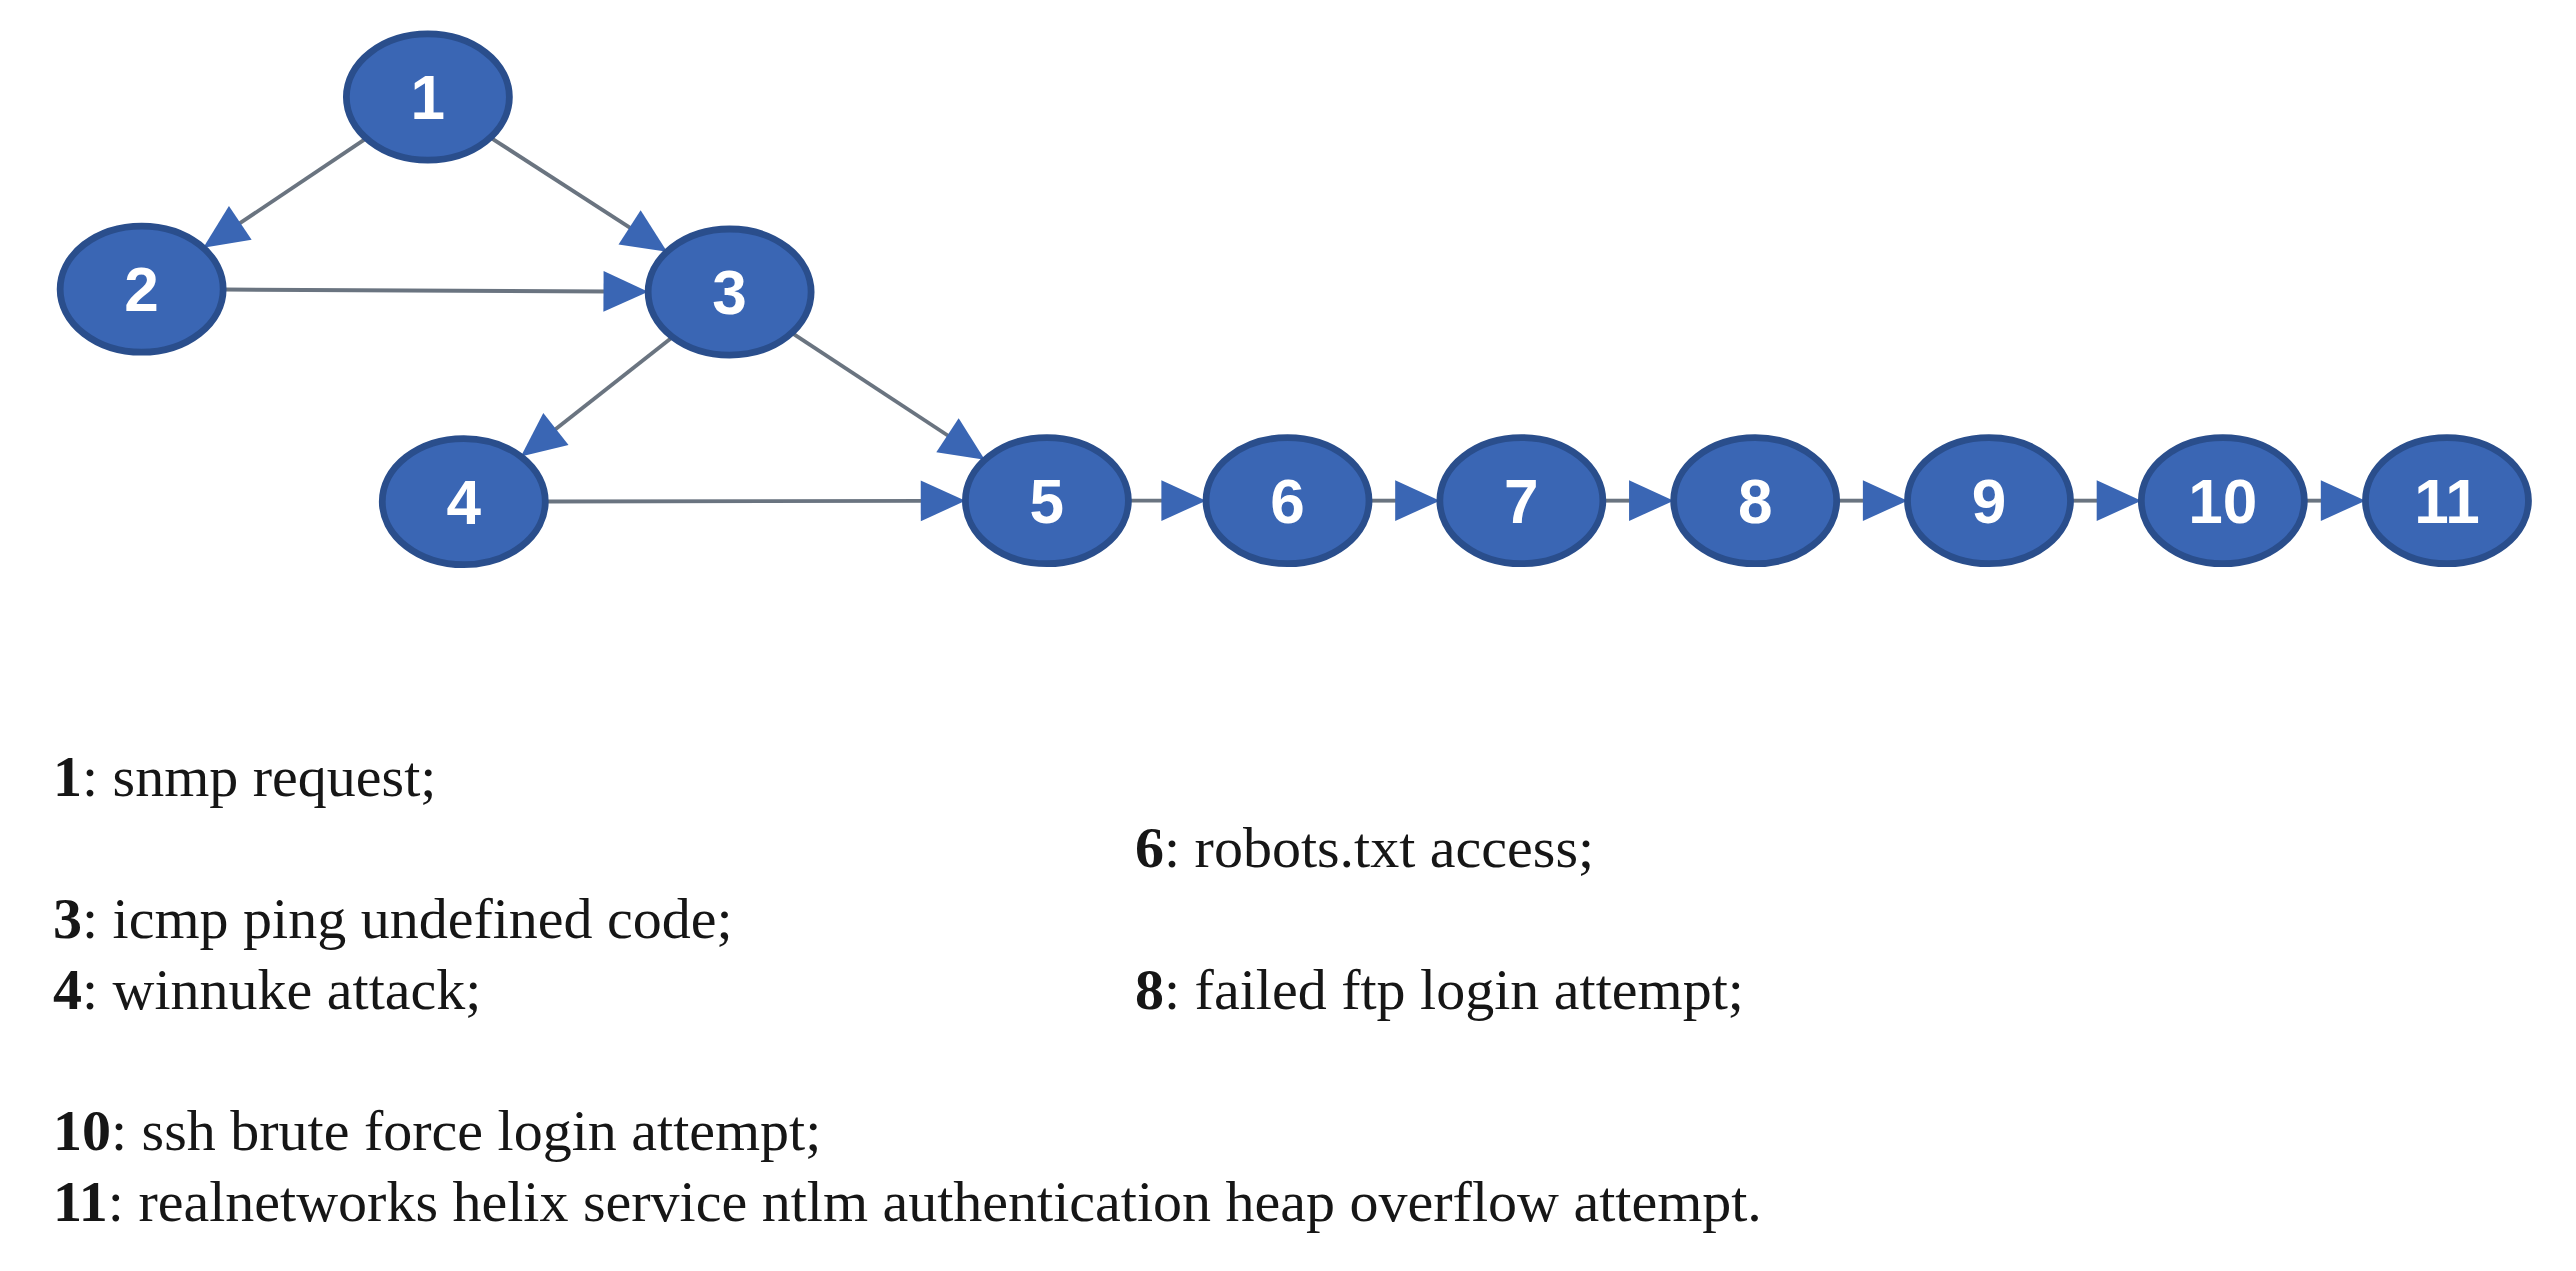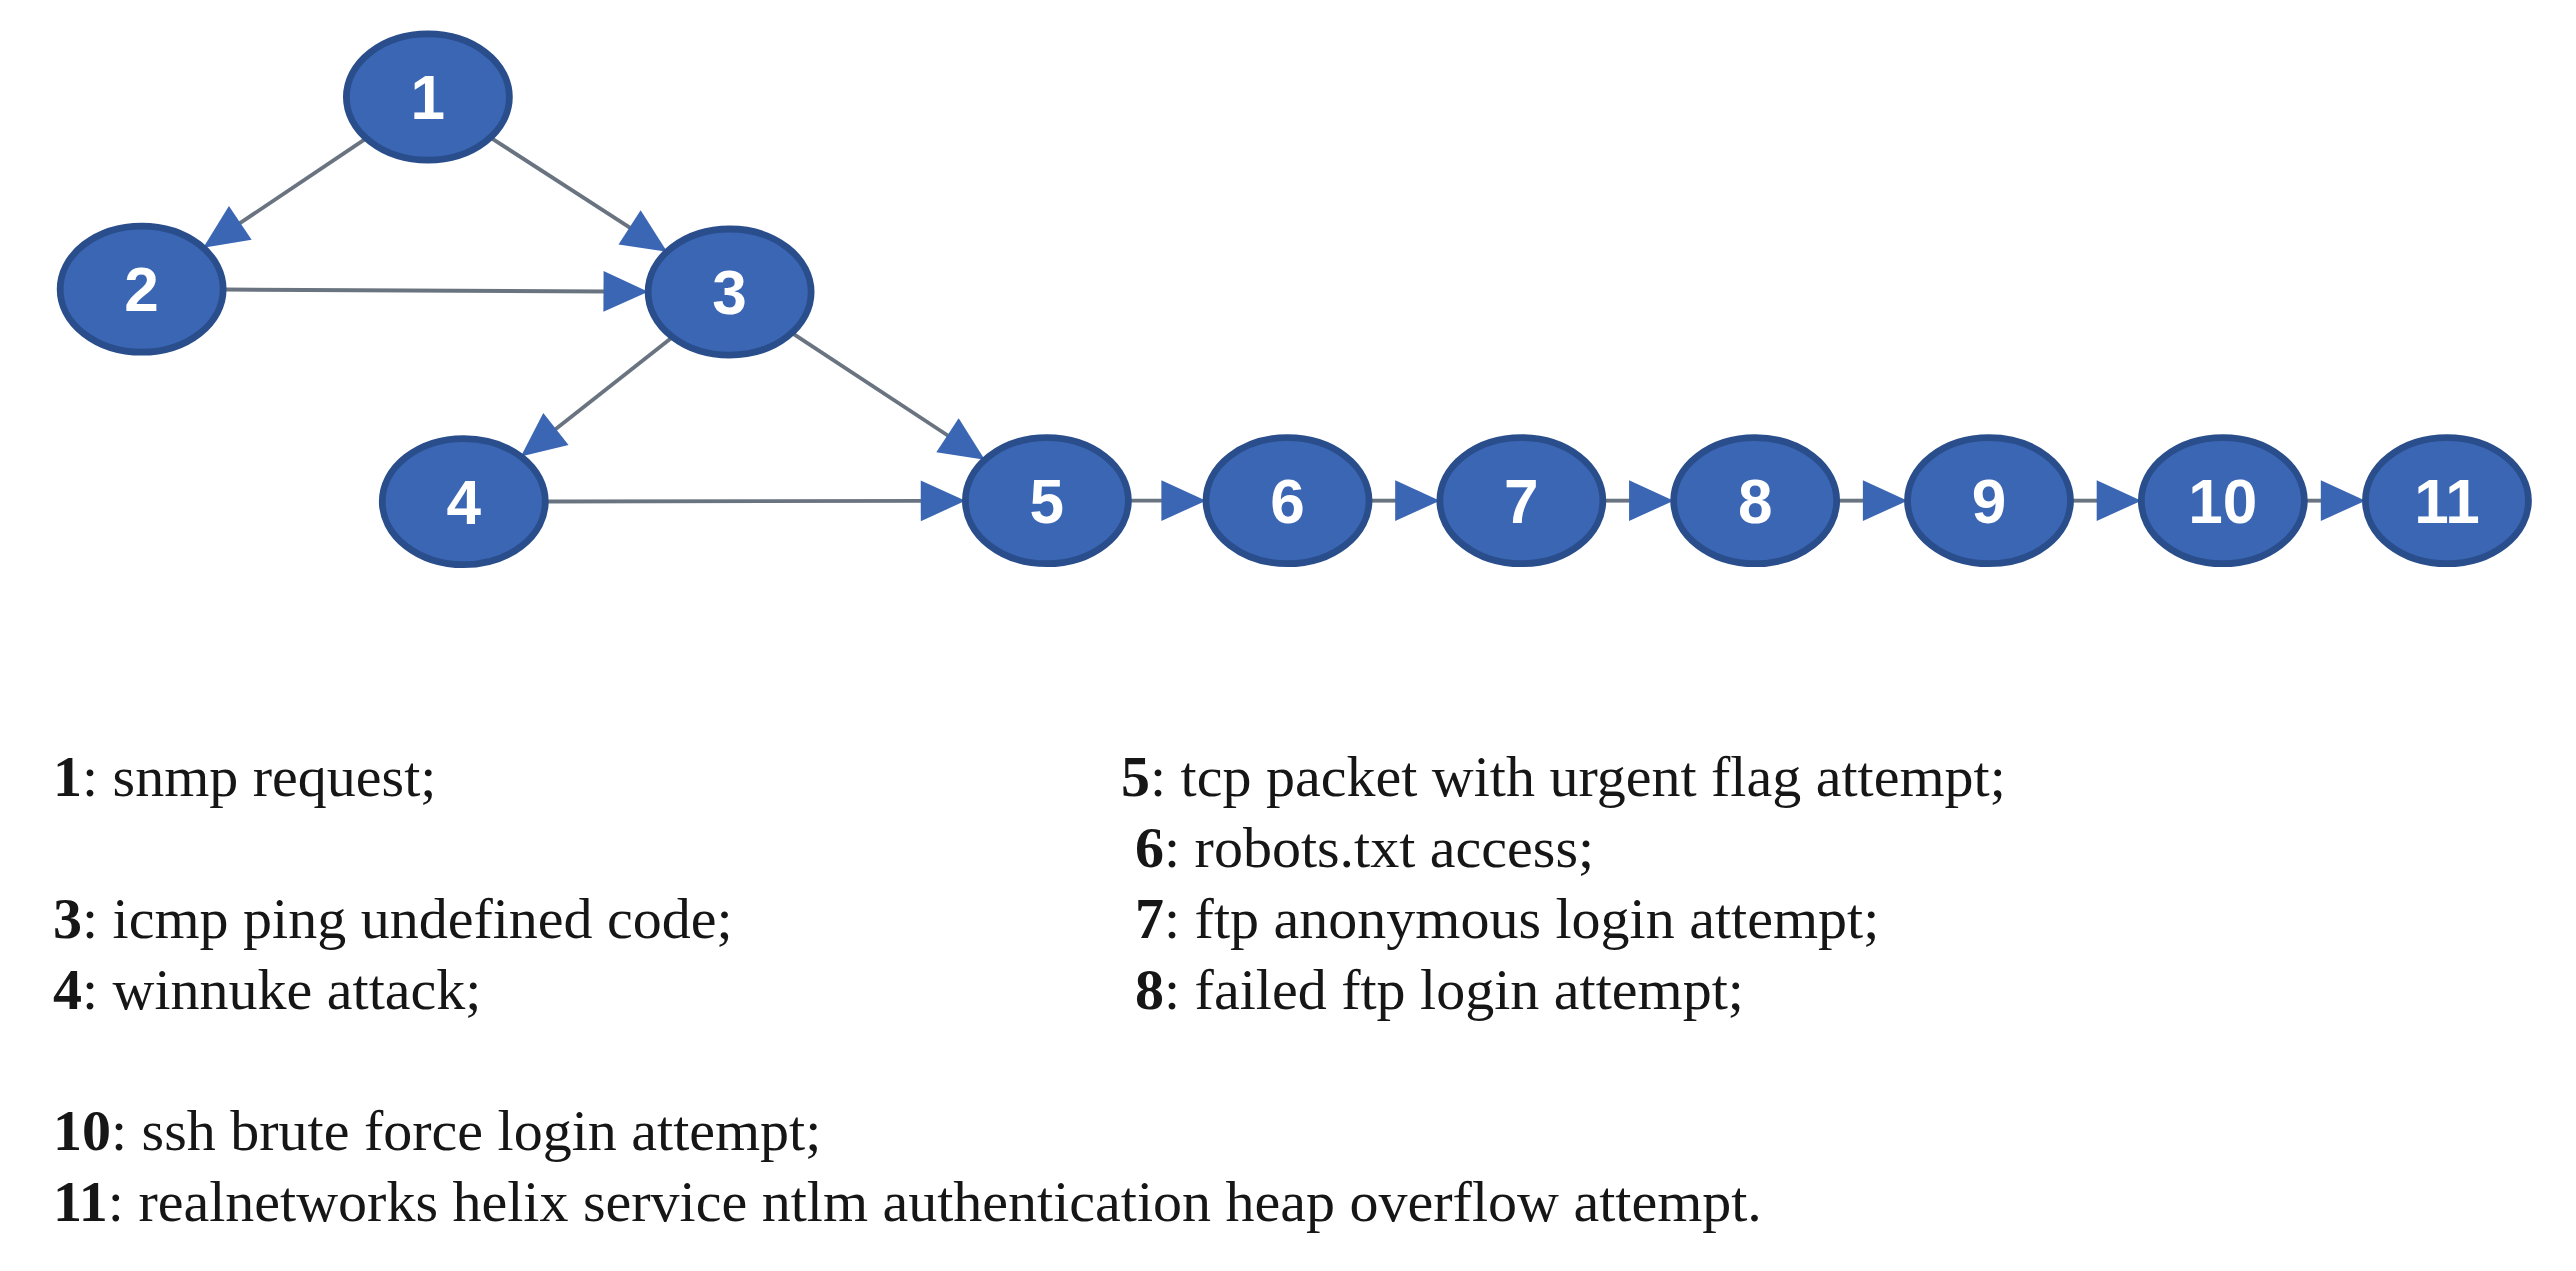--- a/index.html
+++ b/index.html
@@ -121,21 +121,19 @@
       </g>
       <g>
         <ellipse cx="2522" cy="516" rx="84" ry="65" fill="#3A66B4" stroke="#2A4E8C" stroke-width="7"></ellipse>
         <text x="2522" y="516" text-anchor="middle" dy="0.36em" font-size="64" fill="#FFFFFF" class="node-label">11</text>
       </g>
     </svg>
   <div id="legend" style="color: rgb(22, 22, 22);">
       <div class="legend-row" style="left: 53px; top: 745px;"><span class="num">1</span><span>: snmp request;</span></div>
       <div class="legend-row" style="left: 53px; top: 887px;"><span class="num">3</span><span>: icmp ping undefined code;</span></div>
       <div class="legend-row" style="left: 53px; top: 958px;"><span class="num">4</span><span>: winnuke attack;</span></div>
-      <div class="legend-row" style="left: 1121px; top: 745px;"><span class="num">5</span><span>: tcp packet with urgent flag attempt;</span></div>
       <div class="legend-row" style="left: 1135px; top: 816px;"><span class="num">6</span><span>: robots.txt access;</span></div>
-      <div class="legend-row" style="left: 1135px; top: 887px;"><span class="num">7</span><span>: ftp anonymous login attempt;</span></div>
       <div class="legend-row" style="left: 1135px; top: 958px;"><span class="num">8</span><span>: failed ftp login attempt;</span></div>
       <div class="legend-row" style="left: 53px; top: 1099px;"><span class="num">10</span><span>: ssh brute force login attempt;</span></div>
       <div class="legend-row" style="left: 53px; top: 1170px;"><span class="num">11</span><span>: realnetworks helix service ntlm authentication heap overflow attempt.</span></div>
     </div>
 </div>
 
 
 </body></html>

